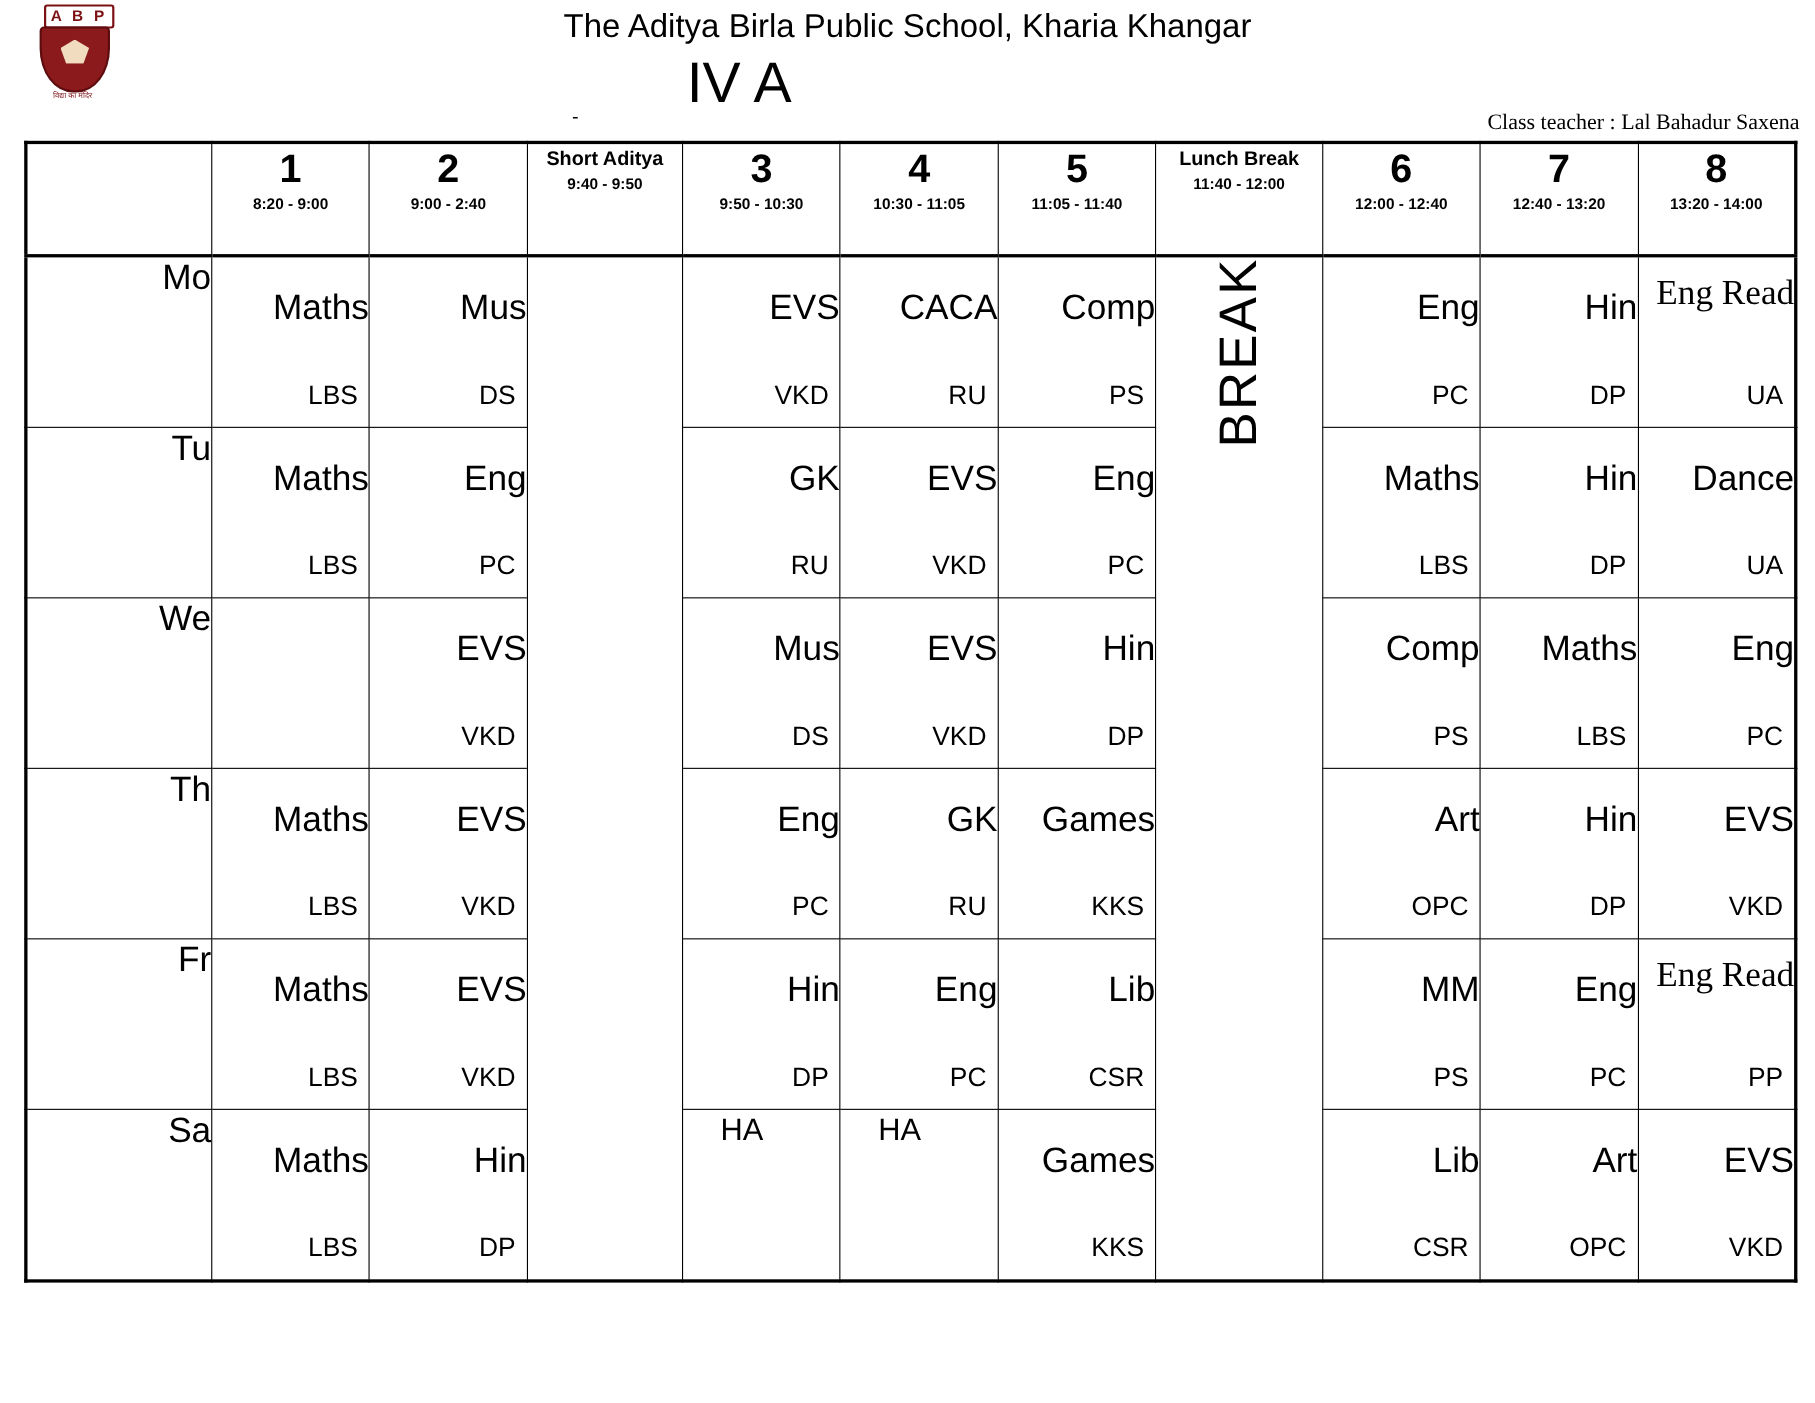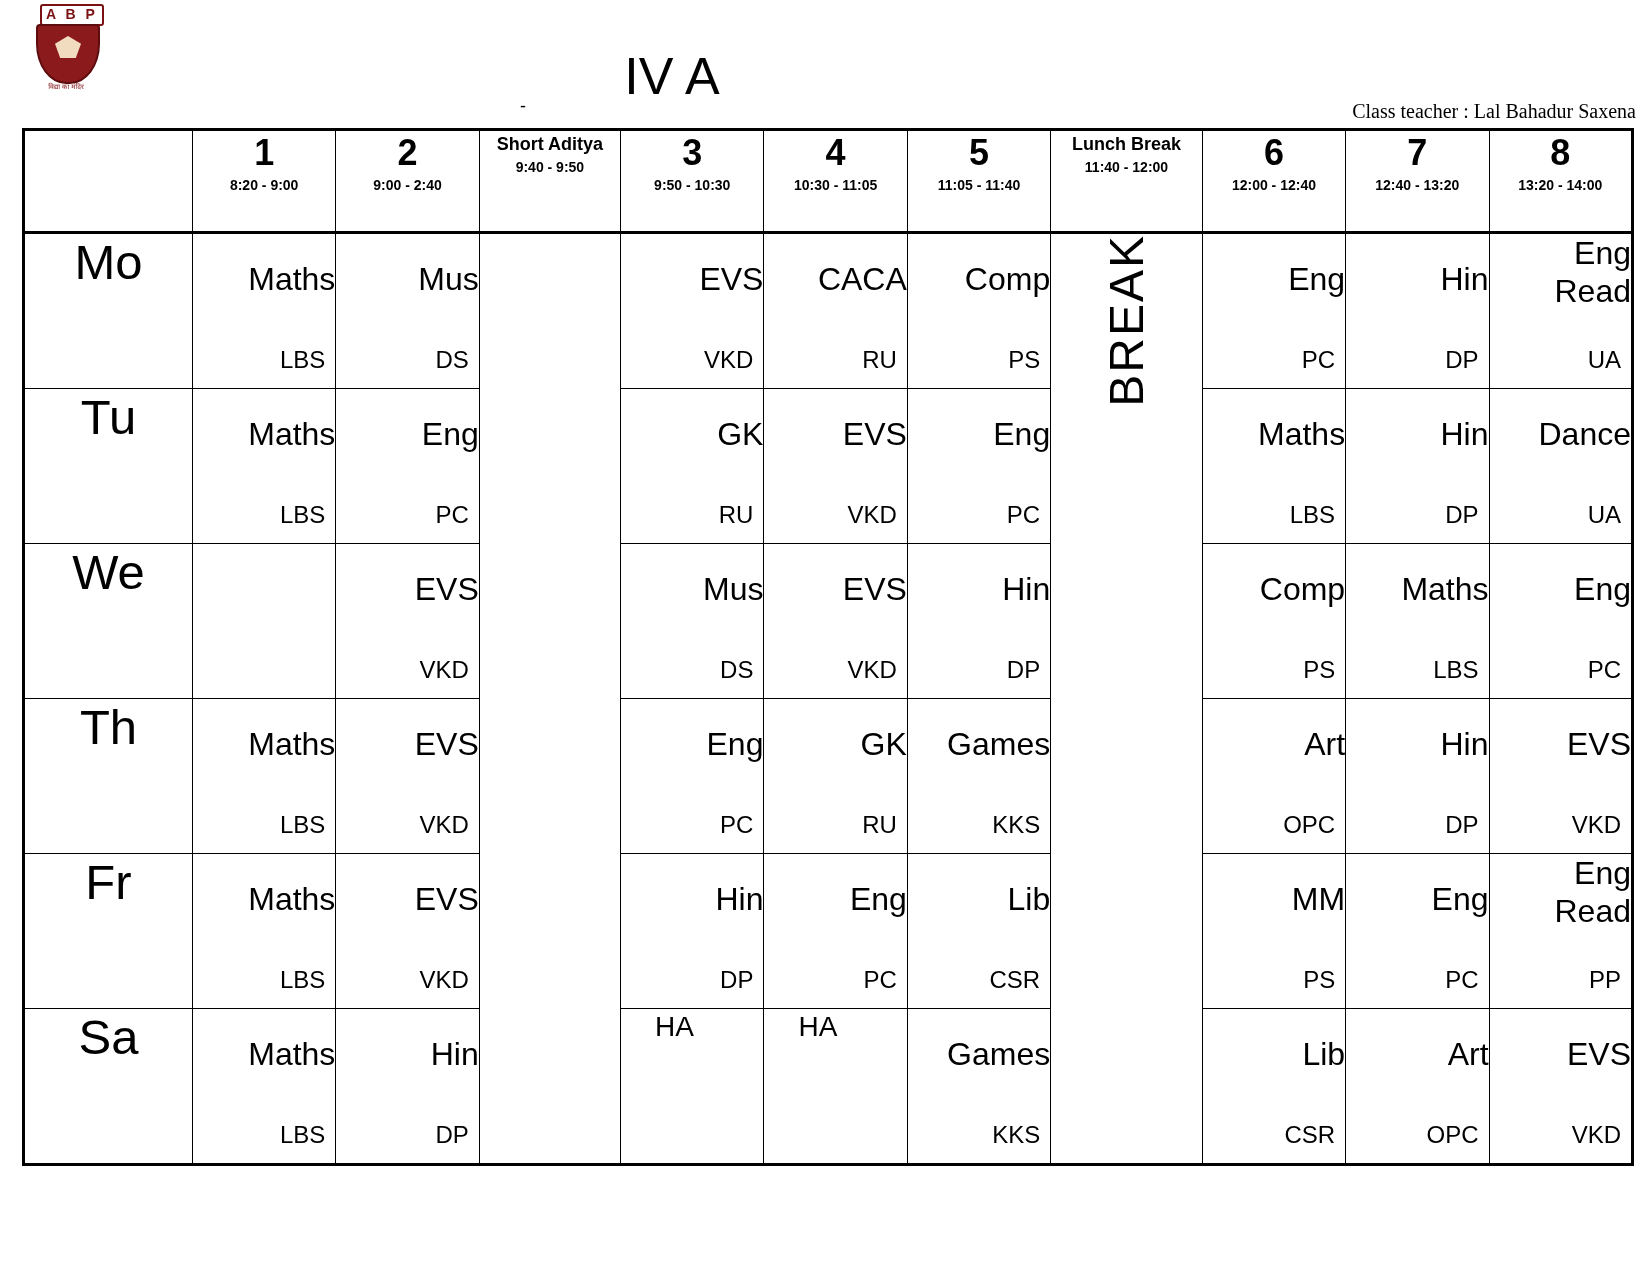--- a/index.html
+++ b/index.html
@@ -146,41 +146,41 @@
   .hdr-break-label {
     font-size: 18px;
     line-height: 26px;
   }
   .hdr-corner {
     border-bottom: 3px solid #000 !important;
   }
 
   
   .day-cell {
-    text-align: center;
+    text-align: right;
     vertical-align: middle;
-    font-size: 49px;
+    font-size: 32px;
   }
   tr.row { height: 154px; }
 
   
   .cell {
     position: relative;
     height: 154px;
   }
   .subj {
     position: absolute;
     left: 0;
     right: 0;
     top: 26px;
     text-align: right;
     font-size: 32px;
     line-height: 38px;
   }
-  .subj.two-line { top: 0; }
+  .subj.two-line { top: 12px; font-family: Liberation Serif, serif; }
   .teach {
     position: absolute;
     right: 10px;
     bottom: 14px;
     font-size: 24px;
   }
   .ha {
     position: absolute;
     left: 6px;
     top: 2px;
@@ -207,20 +207,21 @@
 <body>
 
 <div class="page">
 
   <div class="header">
     <div class="logo">
       <div class="crest">A B P S</div>
       <div class="shield"></div>
       <div class="motto">विद्या का मंदिर</div>
     </div>
+    <div class="school-name">The Aditya Birla Public School, Kharia Khangar</div>
     <div class="class-name">IV A</div>
     <div class="dash">-</div>
     <div class="class-teacher">Class teacher : Lal Bahadur Saxena</div>
   </div>
 
   <table class="tt">
     <colgroup>
       <col class="c-day">
       <col class="c-p">
         <col class="c-p">

